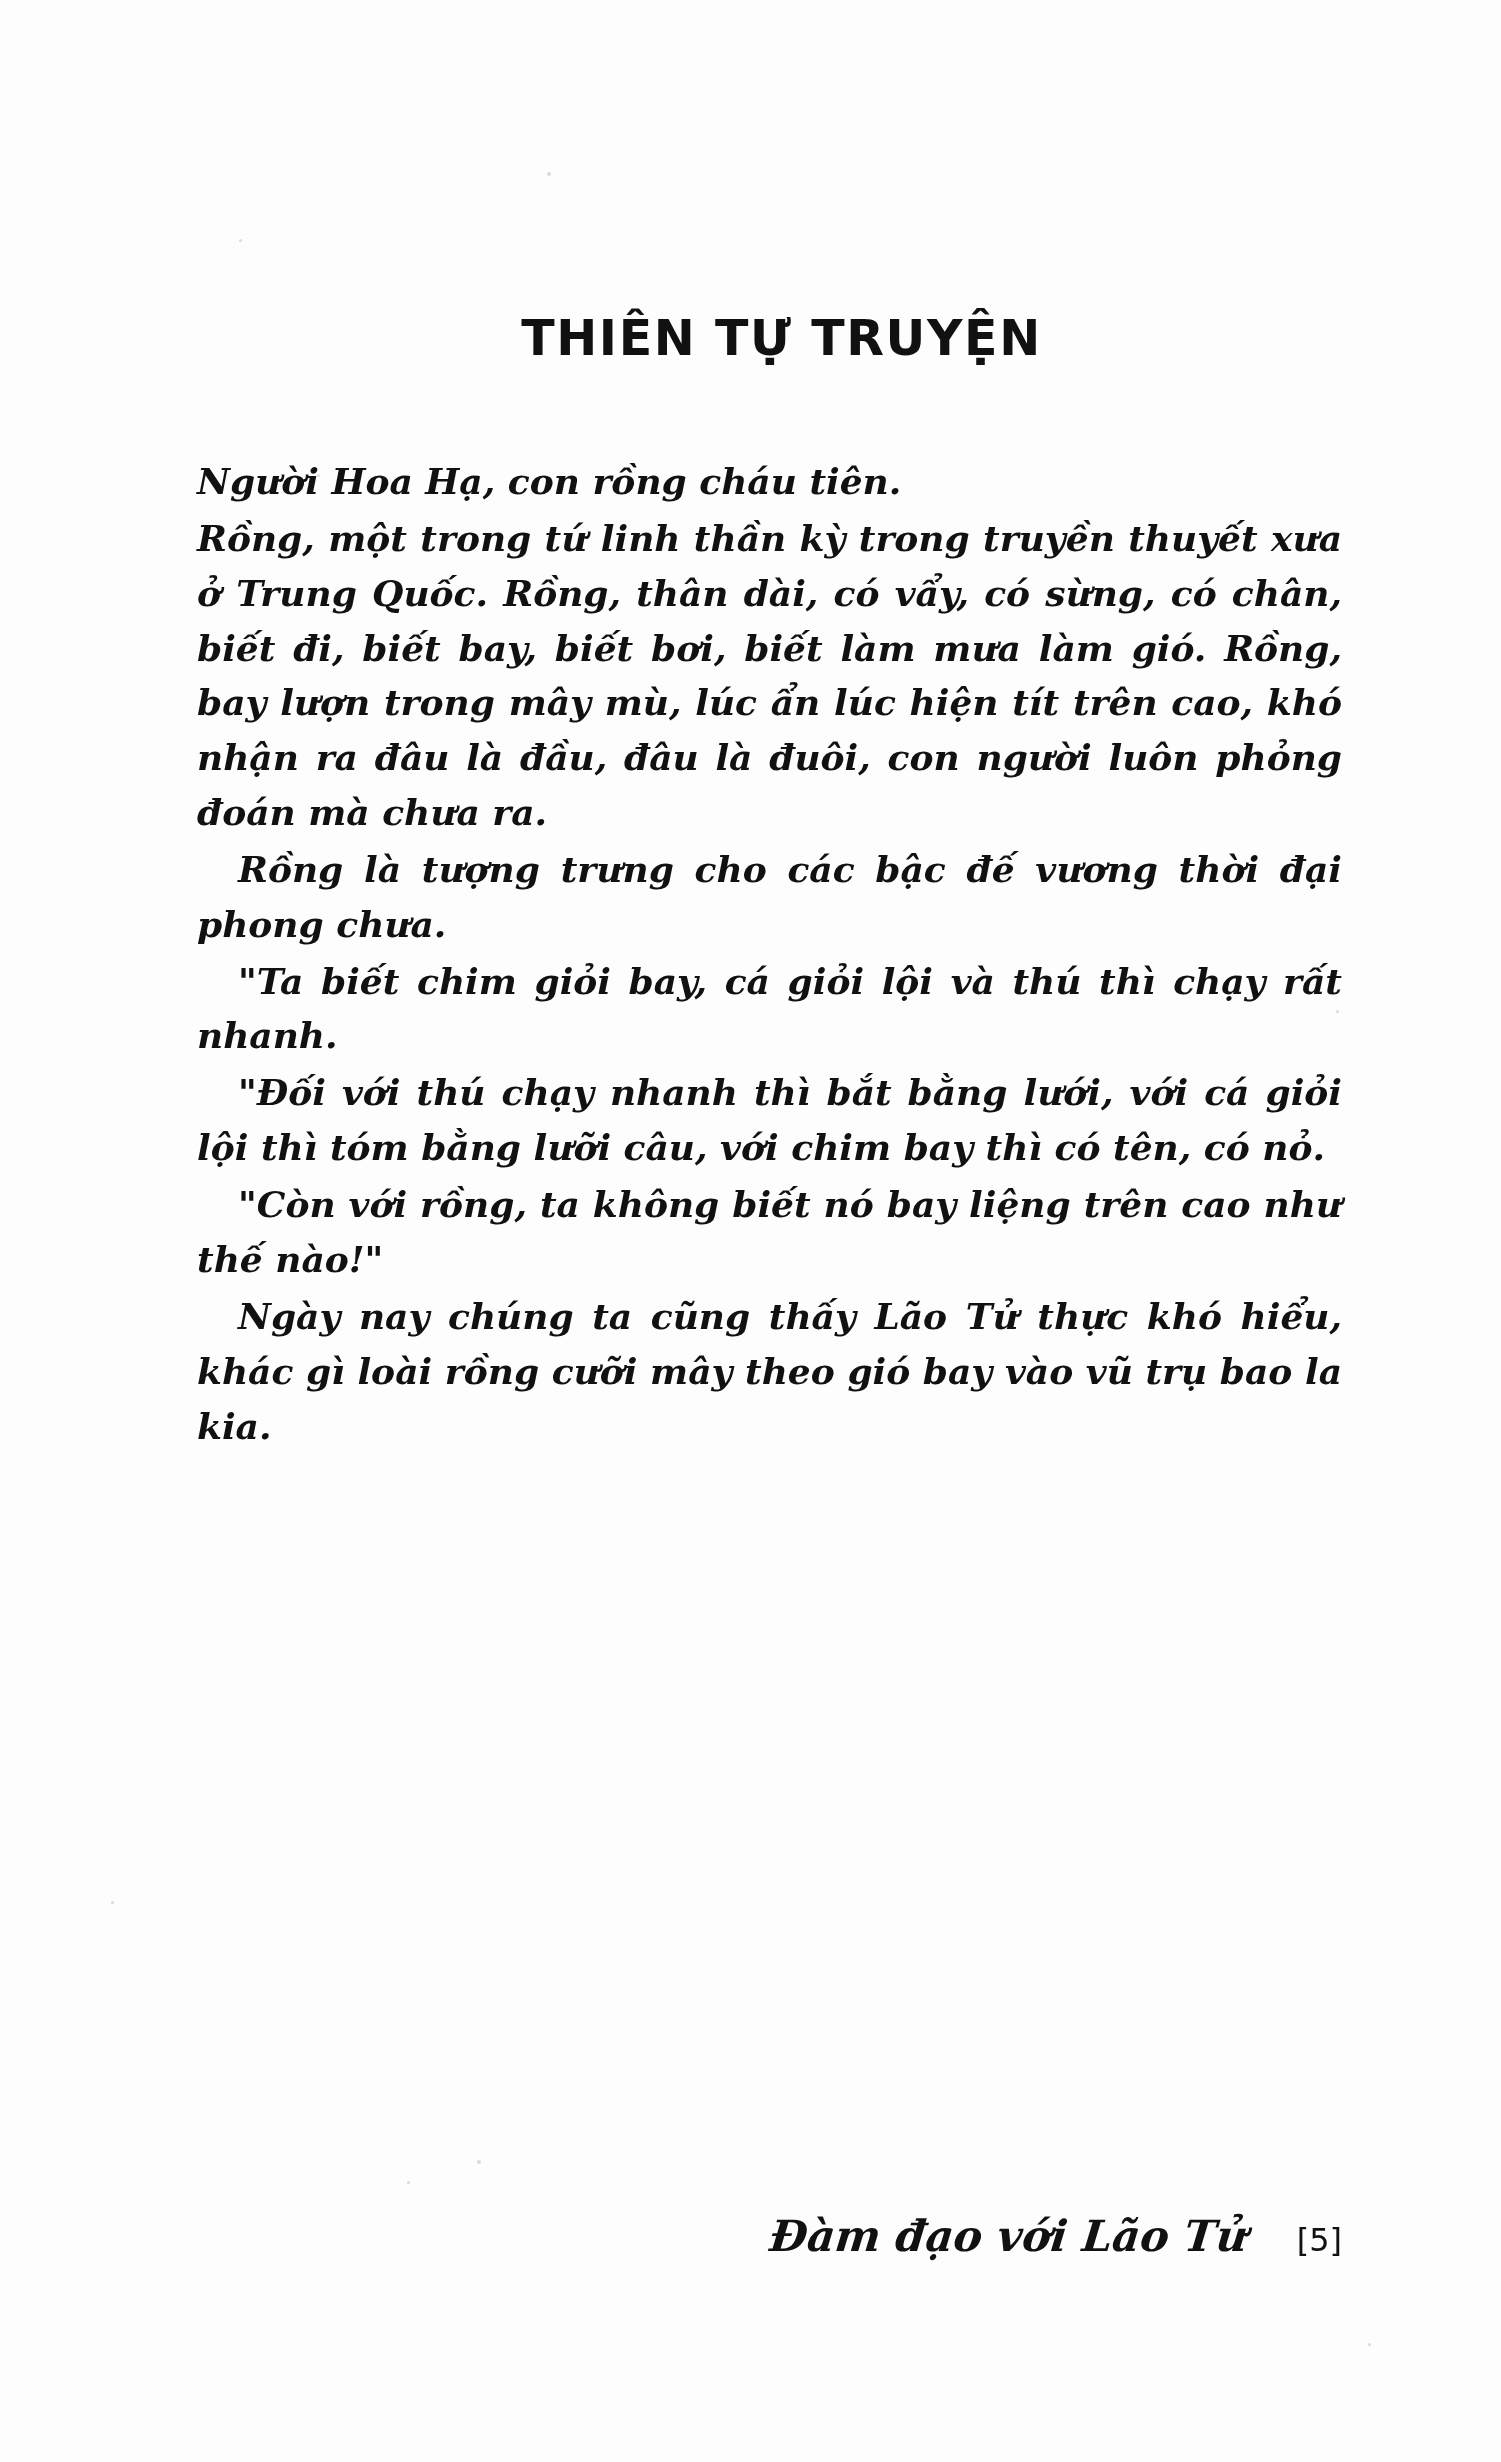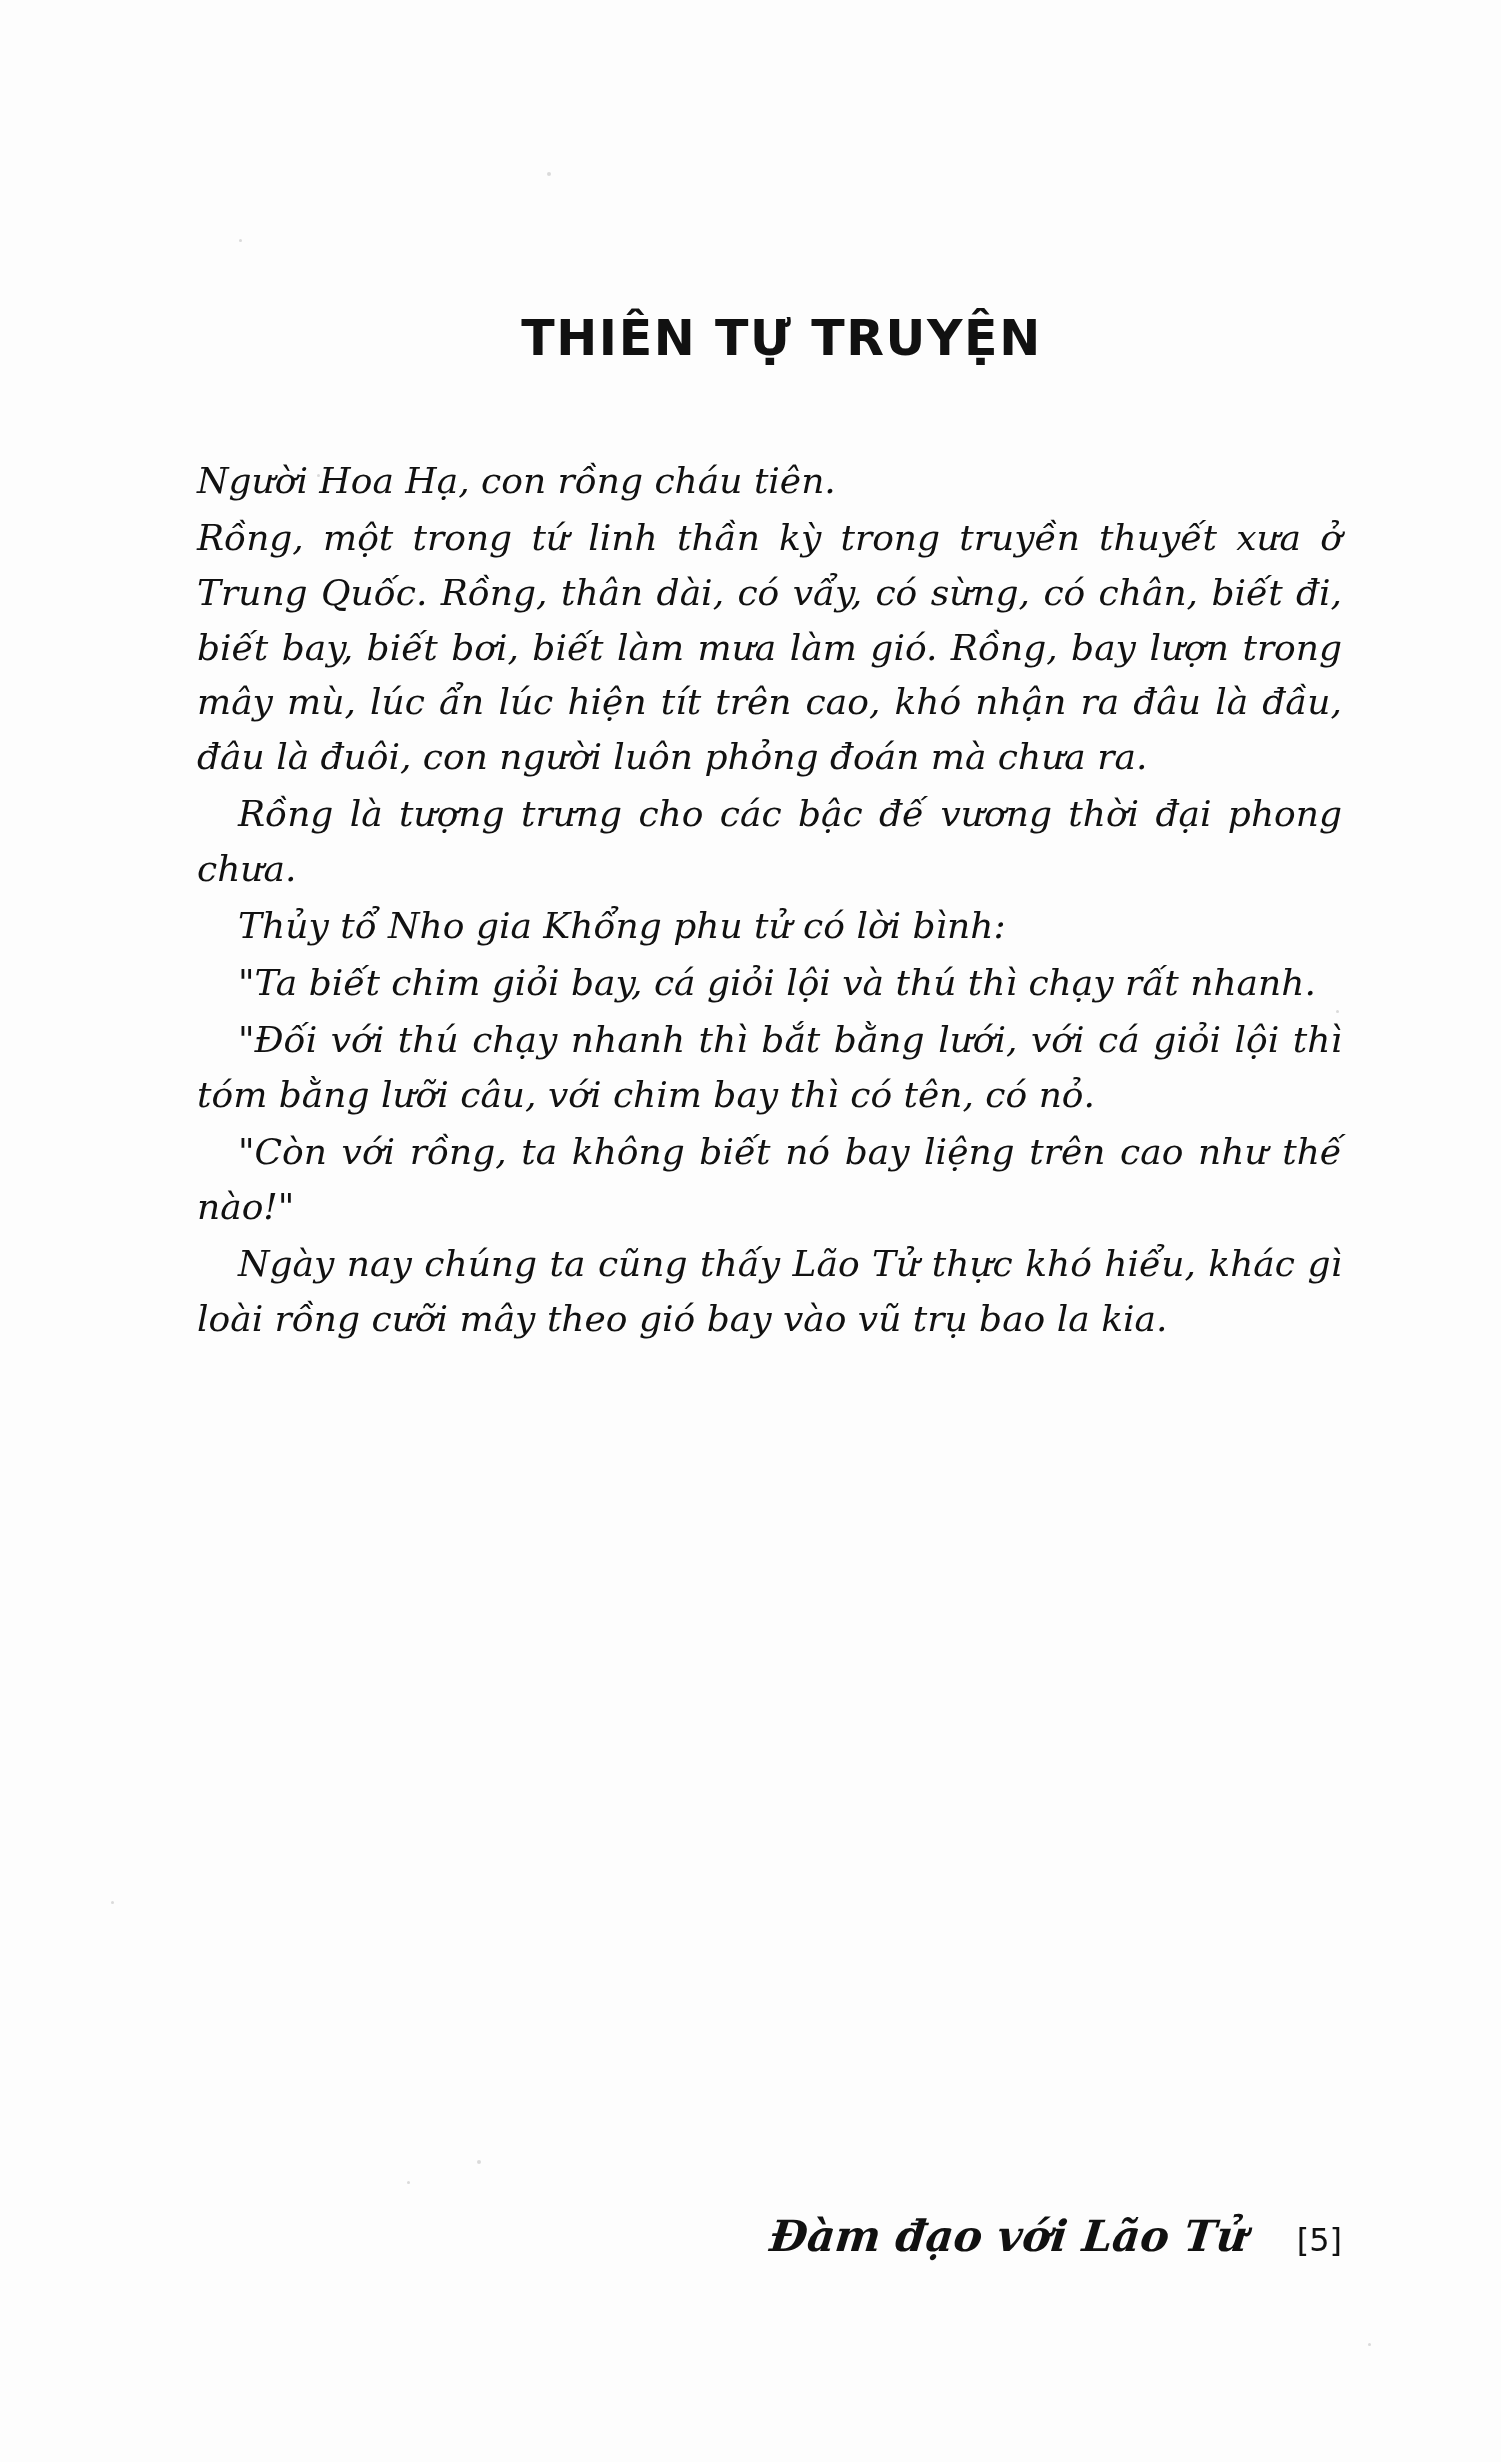--- a/index.html
+++ b/index.html
@@ -57,20 +57,21 @@
     font-size: 36px;
     line-height: 1.52;
     color: #111;
     text-align: justify;
     text-justify: inter-word;
   }
 
   .para {
     margin: 0 0 2.4px 0;
     text-indent: 41px;
+    font-weight: bold;
   }
   .para.noindent {
     text-indent: 0;
   }
 
   .footer {
     position: absolute;
     left: 197px;
     top: 2203px;
     width: 1145px;
@@ -114,21 +115,20 @@
   <span class="speck" style="left:1368px;top:2343px;width:3.2px;height:3.2px;"></span>
 
   <div class="content">
 
     <h1 class="chapter-title">THIÊN TỰ TRUYỆN</h1>
 
     <div class="body-text">
       <p class="para noindent">Người Hoa Hạ, con rồng cháu tiên.</p>
       <p class="para noindent">Rồng, một trong tứ linh thần kỳ trong truyền thuyết xưa ở Trung Quốc. Rồng, thân dài, có vẩy, có sừng, có chân, biết đi, biết bay, biết bơi, biết làm mưa làm gió. Rồng, bay lượn trong mây mù, lúc ẩn lúc hiện tít trên cao, khó nhận ra đâu là đầu, đâu là đuôi, con người luôn phỏng đoán mà chưa ra.</p>
       <p class="para">Rồng là tượng trưng cho các bậc đế vương thời đại phong chưa.</p>
-      <p class="para">Thủy tổ Nho gia Khổng phu tử có lời bình:</p>
       <p class="para">"Ta biết chim giỏi bay, cá giỏi lội và thú thì chạy rất nhanh.</p>
       <p class="para">"Đối với thú chạy nhanh thì bắt bằng lưới, với cá giỏi lội thì tóm bằng lưỡi câu, với chim bay thì có tên, có nỏ.</p>
       <p class="para">"Còn với rồng, ta không biết nó bay liệng trên cao như thế nào!"</p>
       <p class="para">Ngày nay chúng ta cũng thấy Lão Tử thực khó hiểu, khác gì loài rồng cưỡi mây theo gió bay vào vũ trụ bao la kia.</p>
     </div>
 
   </div>
 
   <div class="footer">
     <div class="book-signature">Đàm đạo với Lão Tử</div>

